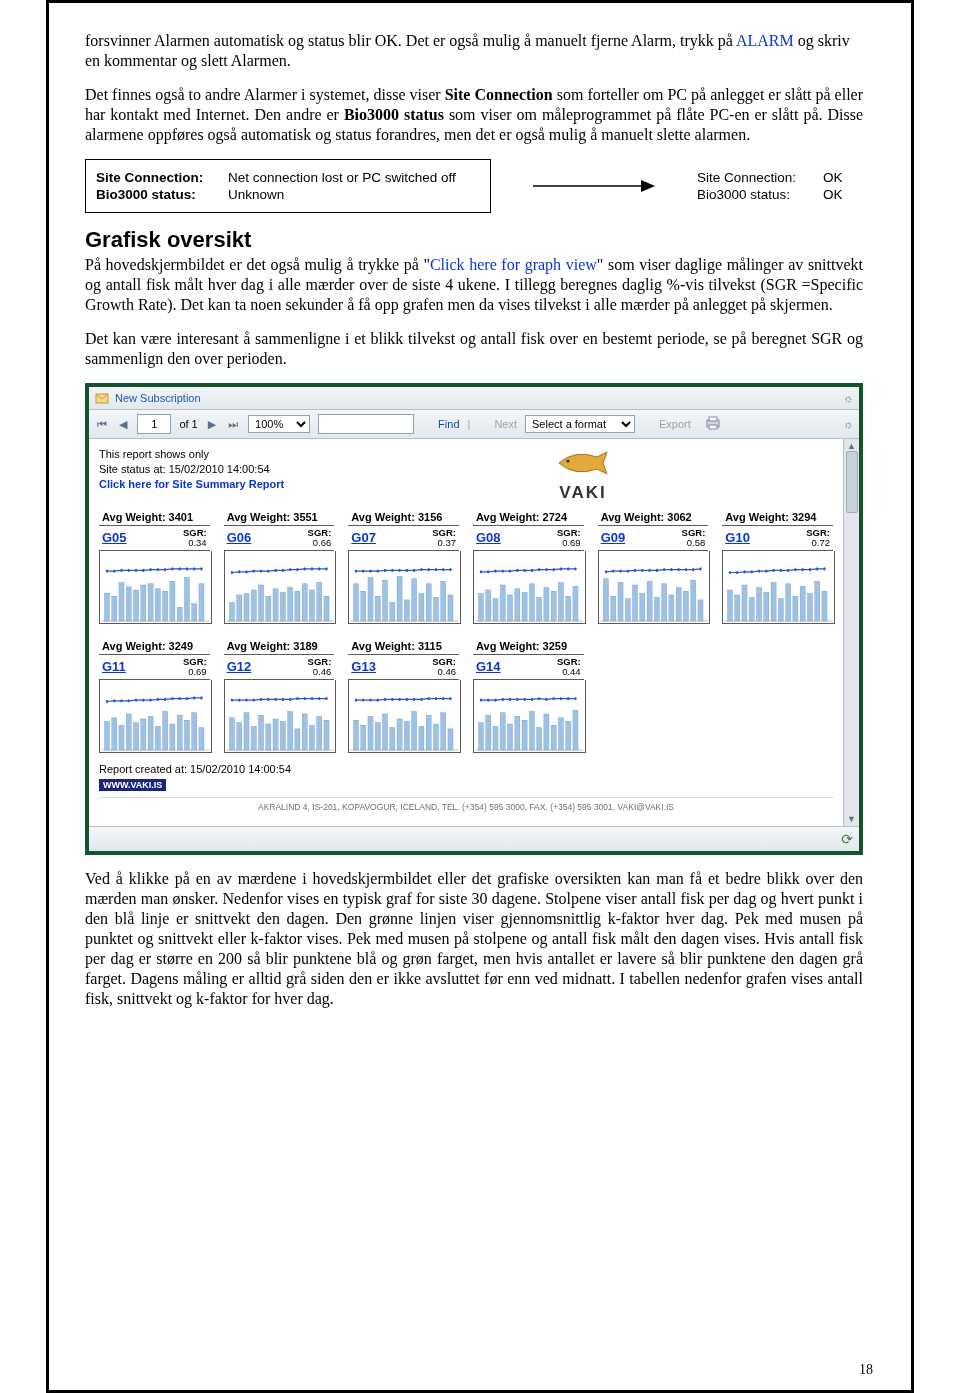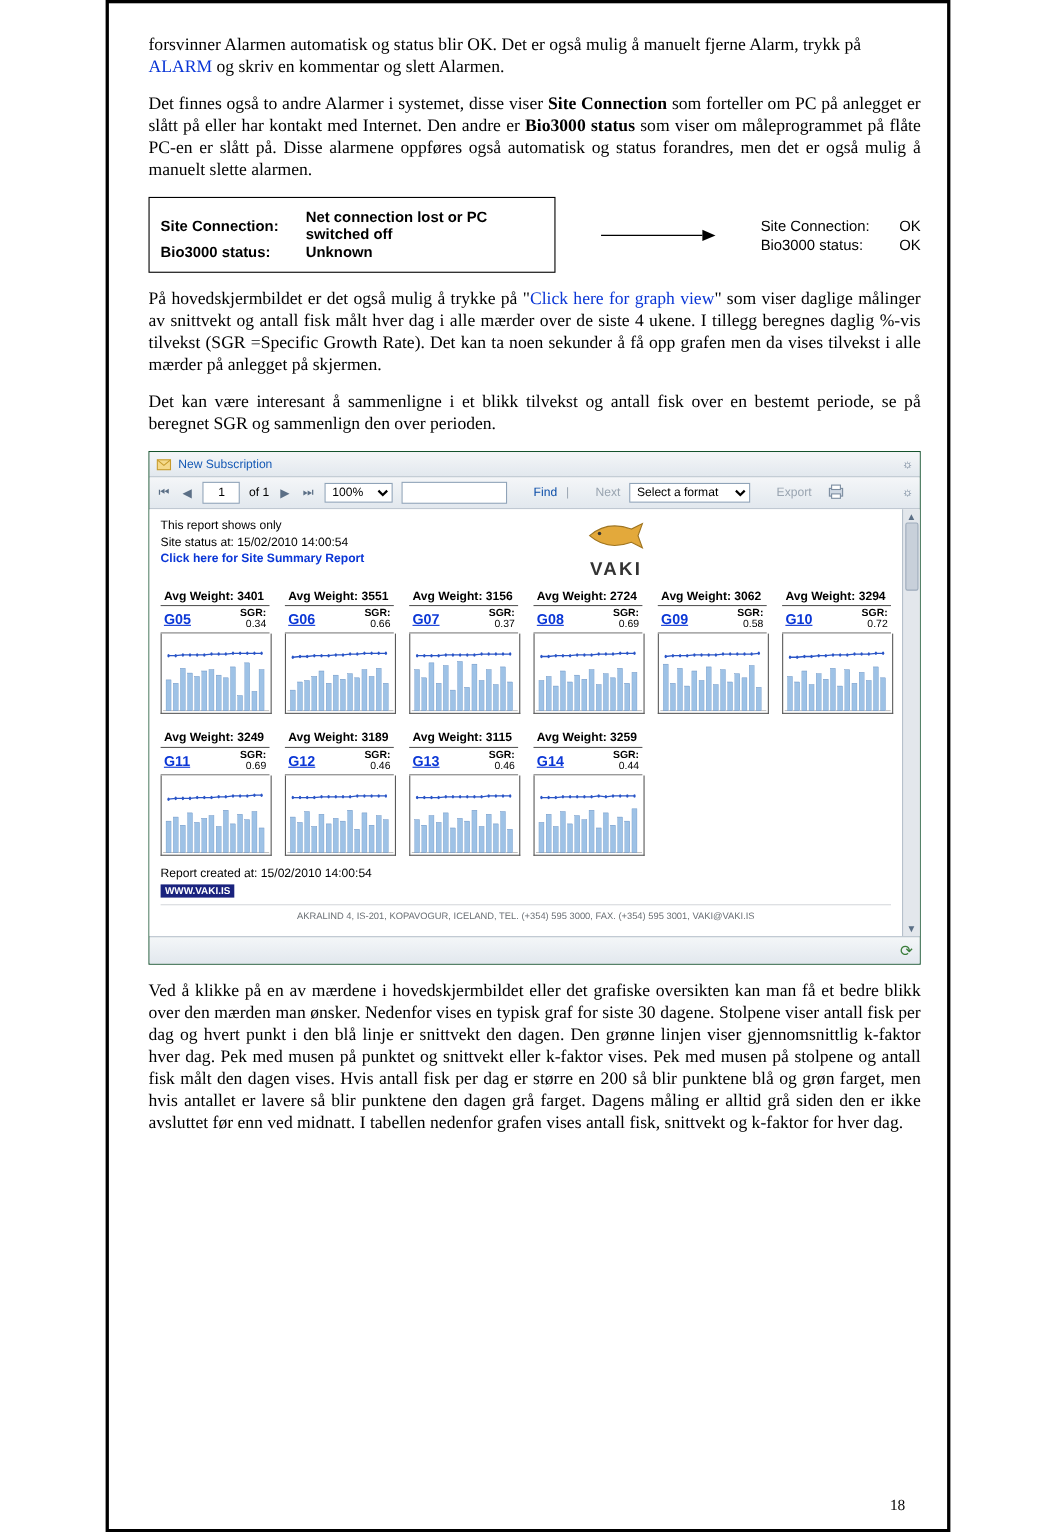--- a/index.html
+++ b/index.html
@@ -2,25 +2,25 @@
 <html><head>
 <meta charset="utf-8">
 <style>
   body {
     margin: 0;
     font-family: "Times New Roman", Times, serif;
     background: #fff;
     color: #000;
   }
   .outer {
-    width: 768px;
+    width: 868px;
     margin: 0 auto;
     border: 3px solid #000;
     box-sizing: border-box;
-    padding: 28px 24px 28px 36px;
+    padding: 28px 48px 28px 36px;
     position: relative;
     min-height: 1393px;
   }
   .para {
     font-size: 16px;
     line-height: 1.25;
     text-align: justify;
     margin: 0 0 14px 0;
   }
   .para-noalign {
@@ -47,30 +47,30 @@
     font-family: Arial, Helvetica, sans-serif;
     font-size: 13.5px;
   }
   .status-row-inner {
     display: flex;
     gap: 16px;
     margin: 2px 0;
     align-items: center;
   }
   .status-lbl { font-weight: bold; min-width: 116px; }
-  .status-val { font-weight: bold; }
+  .status-val { font-weight: normal; }
   .arrow-svg { width: 130px; height: 20px; }
   .status-plain {
     font-family: Arial, Helvetica, sans-serif;
     font-size: 13.5px;
   }
 
   
   .report-frame {
-    border: 1px solid #14532d;
+    border: 4px solid #14532d;
     background: #e8ecef;
     font-family: Arial, Helvetica, sans-serif;
     font-size: 11px;
     margin: 6px 0 14px 0;
   }
   .toolbar1 {
     background: linear-gradient(#f4f6f8, #e2e8ee);
     border-bottom: 1px solid #b6c0cb;
     padding: 4px 6px;
     display: flex;
@@ -292,20 +292,21 @@
         <span style="min-width:110px;display:inline-block">Site Connection:</span>
         <span>OK</span>
       </div>
       <div class="status-row-inner">
         <span style="min-width:110px;display:inline-block">Bio3000 status:</span>
         <span>OK</span>
       </div>
     </div>
   </div>
 
+  <h2 class="section">Grafisk oversikt</h2>
 
   <p class="para">
     <span>På hovedskjermbildet er det også mulig å trykke på "</span><span style="color:#0a36d6">Click here for graph view</span><span>" som viser daglige målinger av snittvekt og antall fisk målt hver dag i alle mærder over de siste 4 ukene. I tillegg beregnes daglig %-vis tilvekst (SGR =Specific Growth Rate). Det kan ta noen sekunder å få opp grafen men da vises tilvekst i alle mærder på anlegget på skjermen.</span>
   </p>
 
   <p class="para">Det kan være interesant å sammenligne i et blikk tilvekst og antall fisk over en bestemt periode, se på beregnet SGR og sammenlign den over perioden.</p>
 
   <div class="report-frame">
     <div class="toolbar1">
       <span class="sub-icon">

